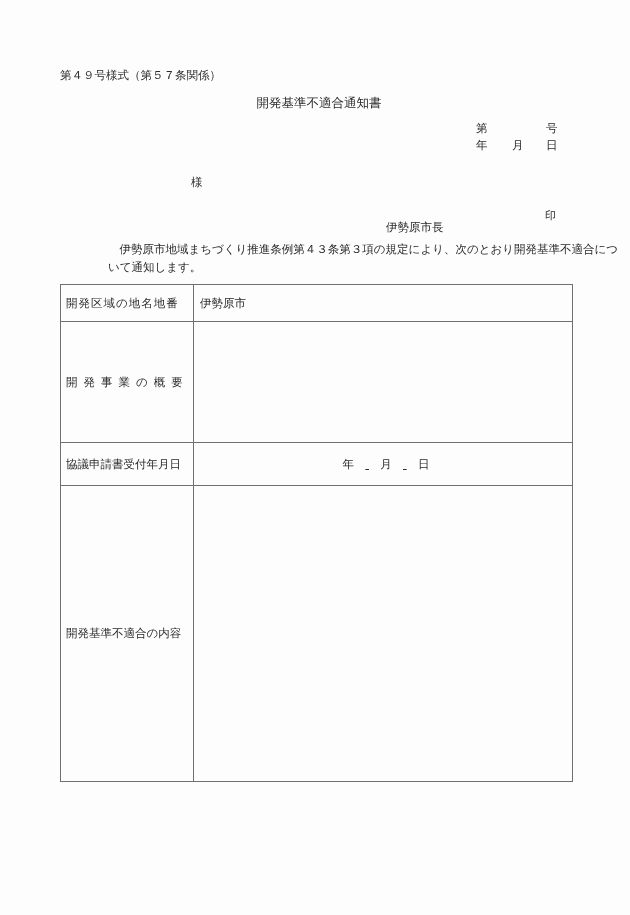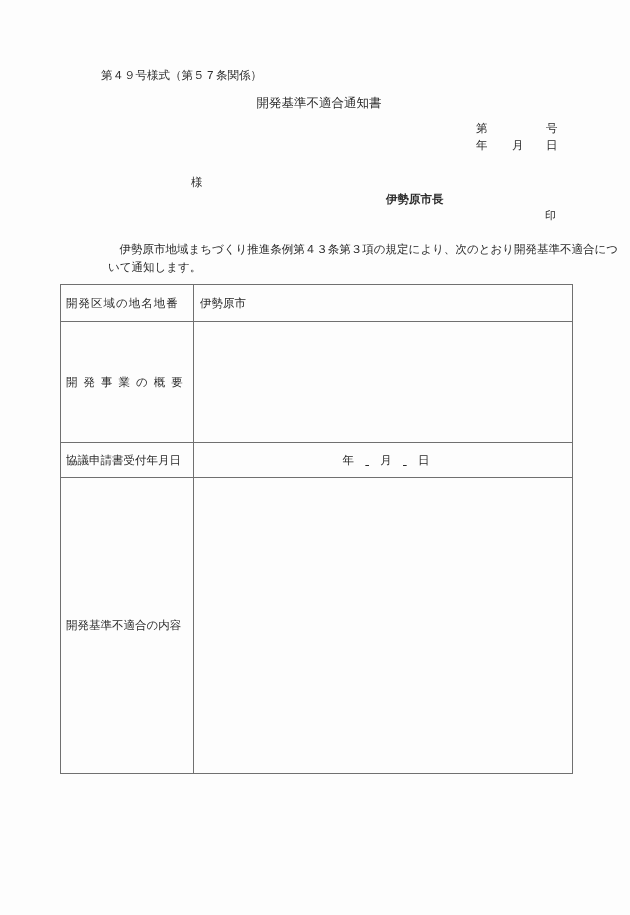--- a/index.html
+++ b/index.html
@@ -1,40 +1,40 @@
 <!DOCTYPE html>
 <html><head>
   <meta charset="utf-8">
   <style>
     html, body { margin: 0; padding: 0; }
     body {
       width: 630px; height: 915px; background: #fdfdfd; position: relative; overflow: hidden;
       font-family: "DejaVu Serif", "Liberation Serif", serif; color: #2a2a2a; font-size: 11.5px;
     }
     .abs { position: absolute; white-space: nowrap; }
-    .form-no { left: 60px; top: 68px; font-size: 11.5px; margin-left: 41px; }
+    .form-no { left: 60px; top: 68px; font-size: 11.5px; }
     .title { left: 0; width: 630px; text-align: center; top: 95px; font-size: 12.5px; padding-left: 4px; }
     .num-row { left: 476px; top: 121px; width: 85px; }
     .date-row { left: 476px; top: 138px; width: 85px; }
     .num-row span, .date-row span { position: absolute; top: 0; }
     .addressee { left: 191px; top: 175px; }
-    .mayor { left: 386px; top: 192px; font-weight: bold; }
+    .mayor { left: 386px; top: 220px; }
     .seal { left: 545px; top: 208px; font-size: 11px; }
     .body-text { left: 60px; top: 240px; width: 515px; white-space: normal; line-height: 18px; font-size: 11.5px; text-indent: 1em; margin-left: 48px; }
     table.form-table {
       position: absolute; left: 60px; top: 284px; width: 513px; border-collapse: collapse;
     }
     table.form-table td { border: 1.5px solid #707070; padding: 0; font-size: 11.5px; vertical-align: middle; }
     td.label { width: 127px; padding-left: 5px !important; }
     td.value { padding-left: 6px !important; }
     .spaced { letter-spacing: 6px; }
     .r1 { height: 37px; }
     .r2 { height: 34px; }
     .r3 { height: 121px; }
-    .r4 { height: 35px; }
+    .r4 { height: 43px; }
     .r5 { height: 296px; }
     .unit { float: right; padding-right: 5px; }
     .date-inline { text-align: center; text-decoration: underline; }
     .date-inline span { display: inline-block; width: 34px; text-align: center; }
   </style>
 </head>
 <body>
 
 <div class="abs form-no">第４９号様式（第５７条関係）</div>
 <div class="abs title">開発基準不適合通知書</div>

